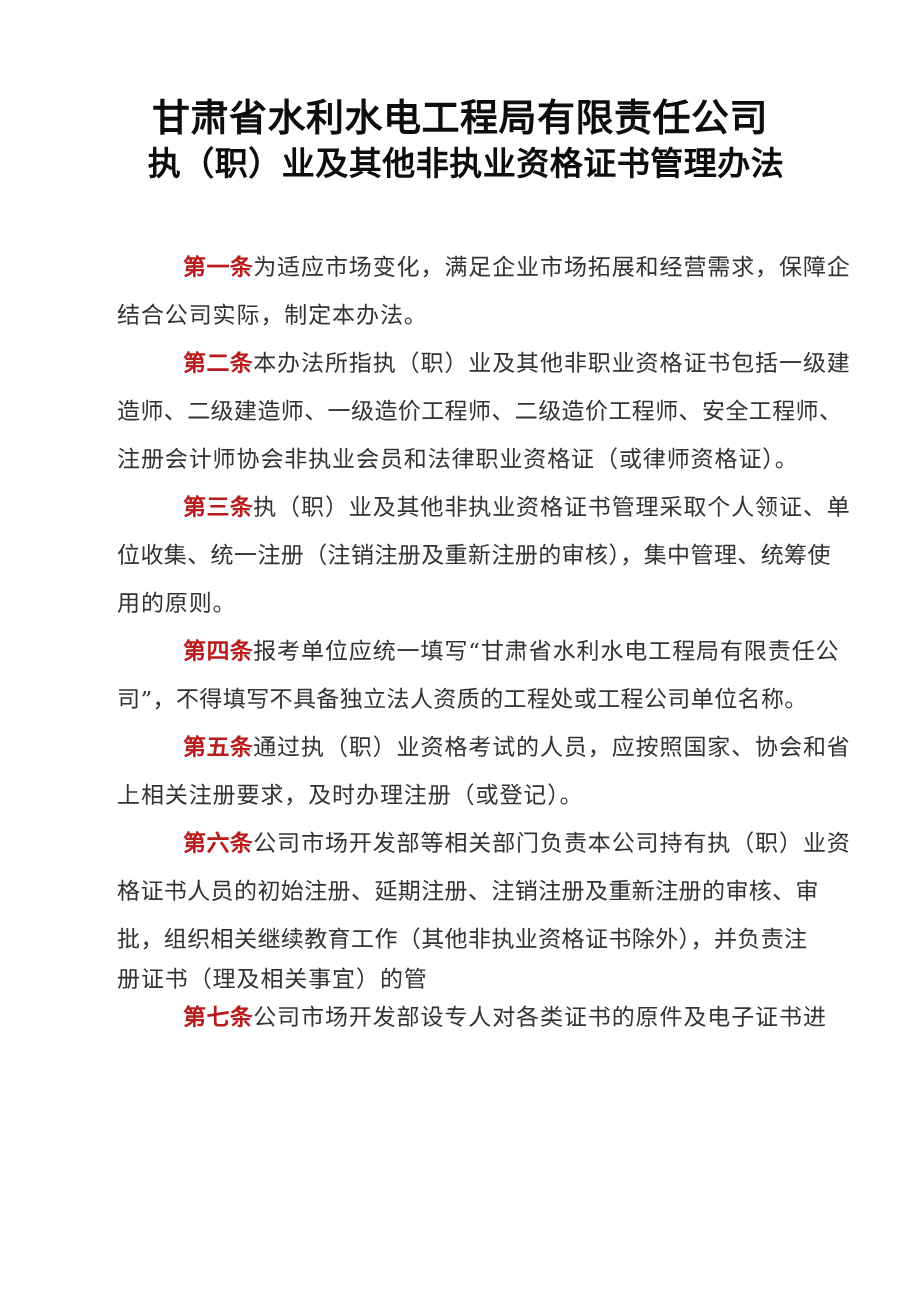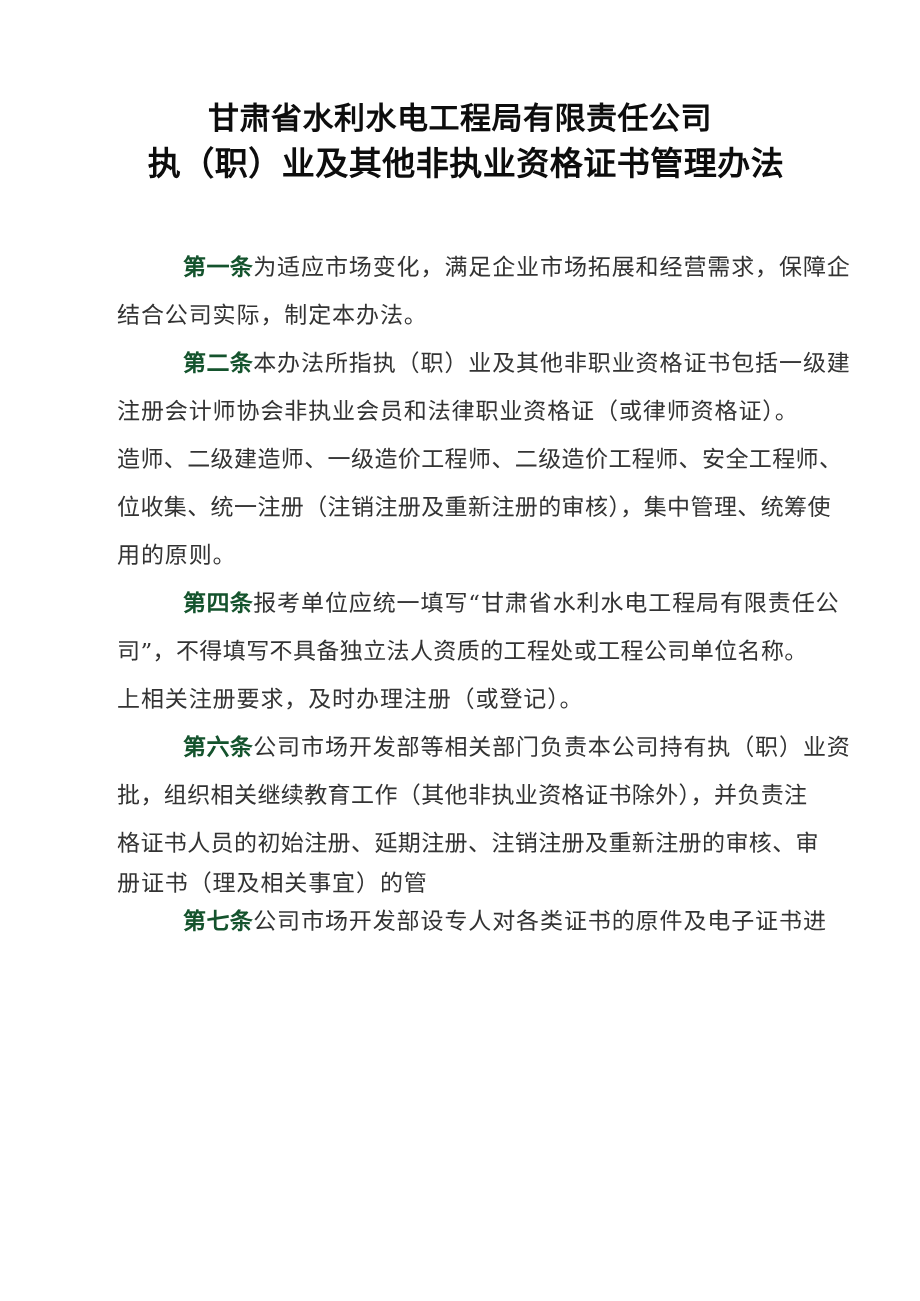--- a/index.html
+++ b/index.html
@@ -23,21 +23,21 @@
     position: absolute;
     left: 0;
     top: 96px;
     width: 920px;
     text-align: center;
   }
   .title-line {
     display: block;
     font-family: "DejaVu Sans", "Liberation Sans", sans-serif;
     font-weight: 700;
-    font-size: 31px;
+    font-size: 38px;
     line-height: 45px;
     letter-spacing: 0.5px;
     color: #0d0d0d;
     white-space: pre;
   }
   .title-line.l2 {
     font-size: 33px;
     letter-spacing: 0.5px;
     margin-left: 12px;
   }
@@ -80,21 +80,21 @@
   .ln.lead-in {
     line-height: 42px;
     height: 42px;
   }
 
   .marker {
     font-family: Liberation Serif, serif;
     font-weight: 700;
     font-size: 23px;
     letter-spacing: 0.4px;
-    color: #14532d;
+    color: #b91c1c;
   }
 </style>
 </head>
 <body>
 
 <div class="page">
 
   <div class="doc-title">
     <span class="title-line l1">甘肃省水利水电工程局有限责任公司</span>
     <span class="title-line l2">执（职）业及其他非执业资格证书管理办法</span>
@@ -102,42 +102,44 @@
 
   <div class="body-block">
 
     <div class="para">
       <span class="ln indent"><span class="marker">第一条</span><span>为适应市场变化，满足企业市场拓展和经营需求，保障企</span></span>
       <span class="ln">结合公司实际，制定本办法。</span>
     </div>
 
     <div class="para">
       <span class="ln indent"><span class="marker">第二条</span><span>本办法所指执（职）业及其他非职业资格证书包括一级建</span></span>
+      <span class="ln tight">造师、二级建造师、一级造价工程师、二级造价工程师、安全工程师、</span>
       <span class="ln">注册会计师协会非执业会员和法律职业资格证（或律师资格证）。</span>
-      <span class="ln tight">造师、二级建造师、一级造价工程师、二级造价工程师、安全工程师、</span>
     </div>
 
     <div class="para">
+      <span class="ln indent"><span class="marker">第三条</span><span>执（职）业及其他非执业资格证书管理采取个人领证、单</span></span>
       <span class="ln tight">位收集、统一注册（注销注册及重新注册的审核），集中管理、统筹使</span>
       <span class="ln">用的原则。</span>
     </div>
 
     <div class="para">
       <span class="ln indent"><span class="marker">第四条</span><span>报考单位应统一填写“甘肃省水利水电工程局有限责任公</span></span>
       <span class="ln tight">司”，不得填写不具备独立法人资质的工程处或工程公司单位名称。</span>
     </div>
 
     <div class="para">
+      <span class="ln indent"><span class="marker">第五条</span><span>通过执（职）业资格考试的人员，应按照国家、协会和省</span></span>
       <span class="ln">上相关注册要求，及时办理注册（或登记）。</span>
     </div>
 
     <div class="para">
       <span class="ln indent"><span class="marker">第六条</span><span>公司市场开发部等相关部门负责本公司持有执（职）业资</span></span>
+      <span class="ln tight">格证书人员的初始注册、延期注册、注销注册及重新注册的审核、审</span>
       <span class="ln tight">批，组织相关继续教育工作（其他非执业资格证书除外），并负责注</span>
-      <span class="ln tight">格证书人员的初始注册、延期注册、注销注册及重新注册的审核、审</span>
       <span class="ln snug">册证书（理及相关事宜）的管</span>
     </div>
 
     <div class="para">
       <span class="ln indent lead-in"><span class="marker">第七条</span><span>公司市场开发部设专人对各类证书的原件及电子证书进</span></span>
     </div>
 
   </div>
 </div>
 

